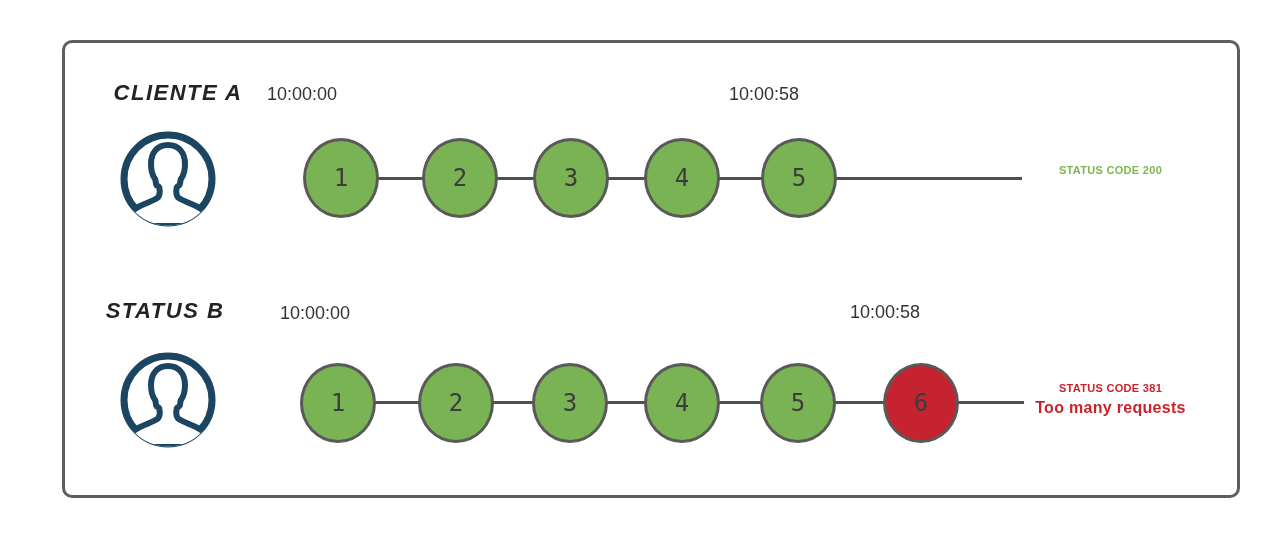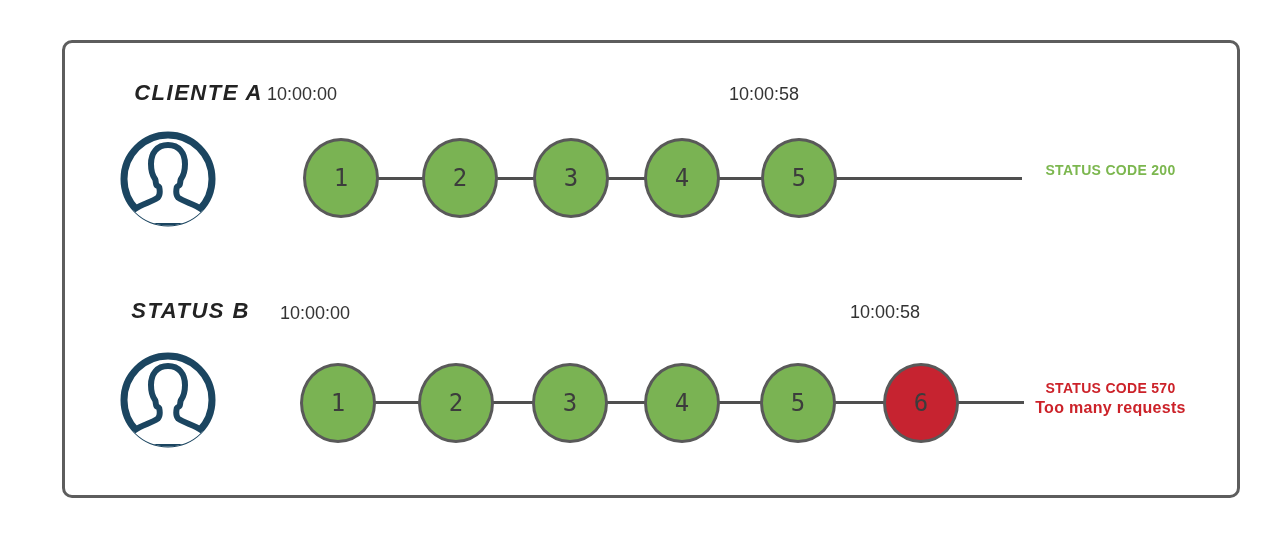--- a/index.html
+++ b/index.html
@@ -17,21 +17,21 @@
   html,body{margin:0;padding:0;background:#ffffff;}
   .stage{
     position:relative;width:1280px;height:540px;background:#ffffff;overflow:hidden;
     font-family:"Liberation Sans",sans-serif;
   }
   .frame{
     position:absolute;left:62px;top:40px;width:1178px;height:458px;
     box-sizing:border-box;border:3px solid var(--frame-border);border-radius:10px;background:#ffffff;
   }
   .client-label{
-    position:absolute;width:170px;text-align:right;
+    position:absolute;width:170px;text-align:center;
     font-size:22px;font-weight:700;font-style:italic;letter-spacing:1.5px;
     color:var(--client-label);
   }
   .timestamp{
     position:absolute;width:140px;text-align:left;
     font-size:18px;font-weight:400;color:var(--timestamp);letter-spacing:0px;
   }
   .timeline{
     position:absolute;height:3px;background:var(--line);
   }
@@ -43,21 +43,21 @@
   }
   .circle.ok{background:var(--request-ok);}
   .circle.blocked{background:var(--request-blocked);}
   .avatar{position:absolute;width:100px;height:100px;}
   .avatar svg{display:block;width:100%;height:100%;}
   .avatar .ring{fill:none;stroke:var(--avatar);stroke-width:7;}
   .avatar .person{fill:#ffffff;stroke:var(--avatar);stroke-width:6;stroke-linejoin:round;}
   .status{
     position:absolute;width:175px;text-align:center;font-weight:700;letter-spacing:0.3px;
   }
-  .status .l1{font-size:14px;line-height:20px;}
+  .status .l1{font-size:11px;line-height:20px;}
   .status .l2{font-size:16px;line-height:20px;}
   .status.ok{color:var(--status-ok);}
   .status.error{color:var(--status-error);}
 </style>
 </head>
 <body>
 
 <div class="stage">
   <div class="frame"></div>
 
@@ -139,17 +139,17 @@
       <span>4</span>
       </div>
     <div class="circle ok" style="left:760px;top:363px">
       <span>5</span>
       </div>
     <div class="circle blocked" style="left:883px;top:363px">
       <span>6</span>
       </div>
 
     <div class="status error" style="left:1023px;top:378px">
-      <div class="l1">STATUS CODE 570</div>
+      <div class="l1">STATUS CODE 381</div>
       <div class="l2">Too many requests</div>
     </div>
   </div>
 </div>
 
 </body></html>

